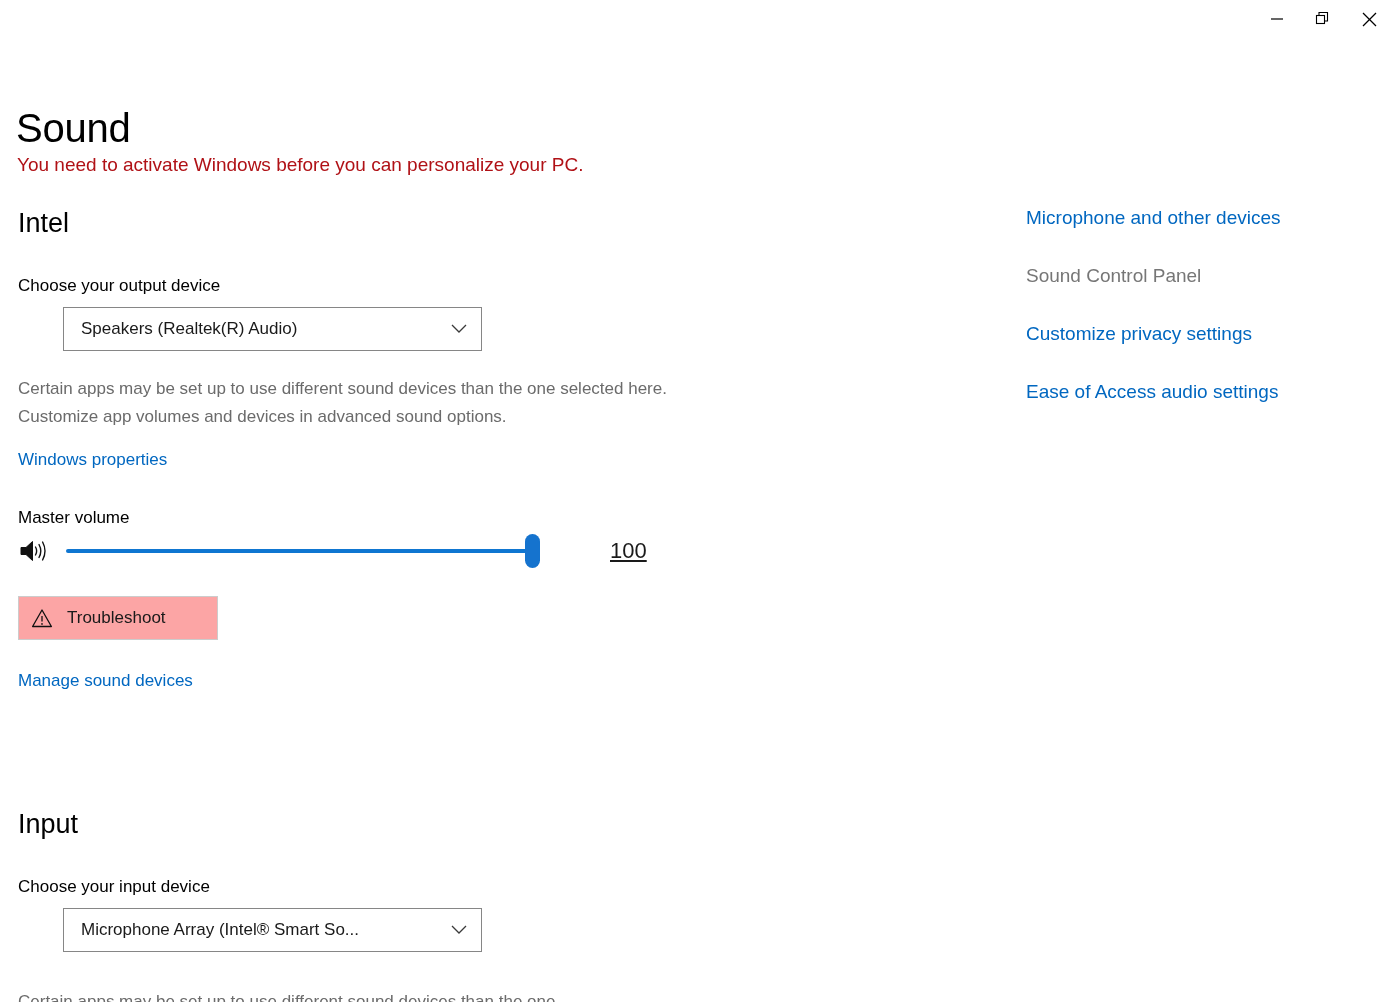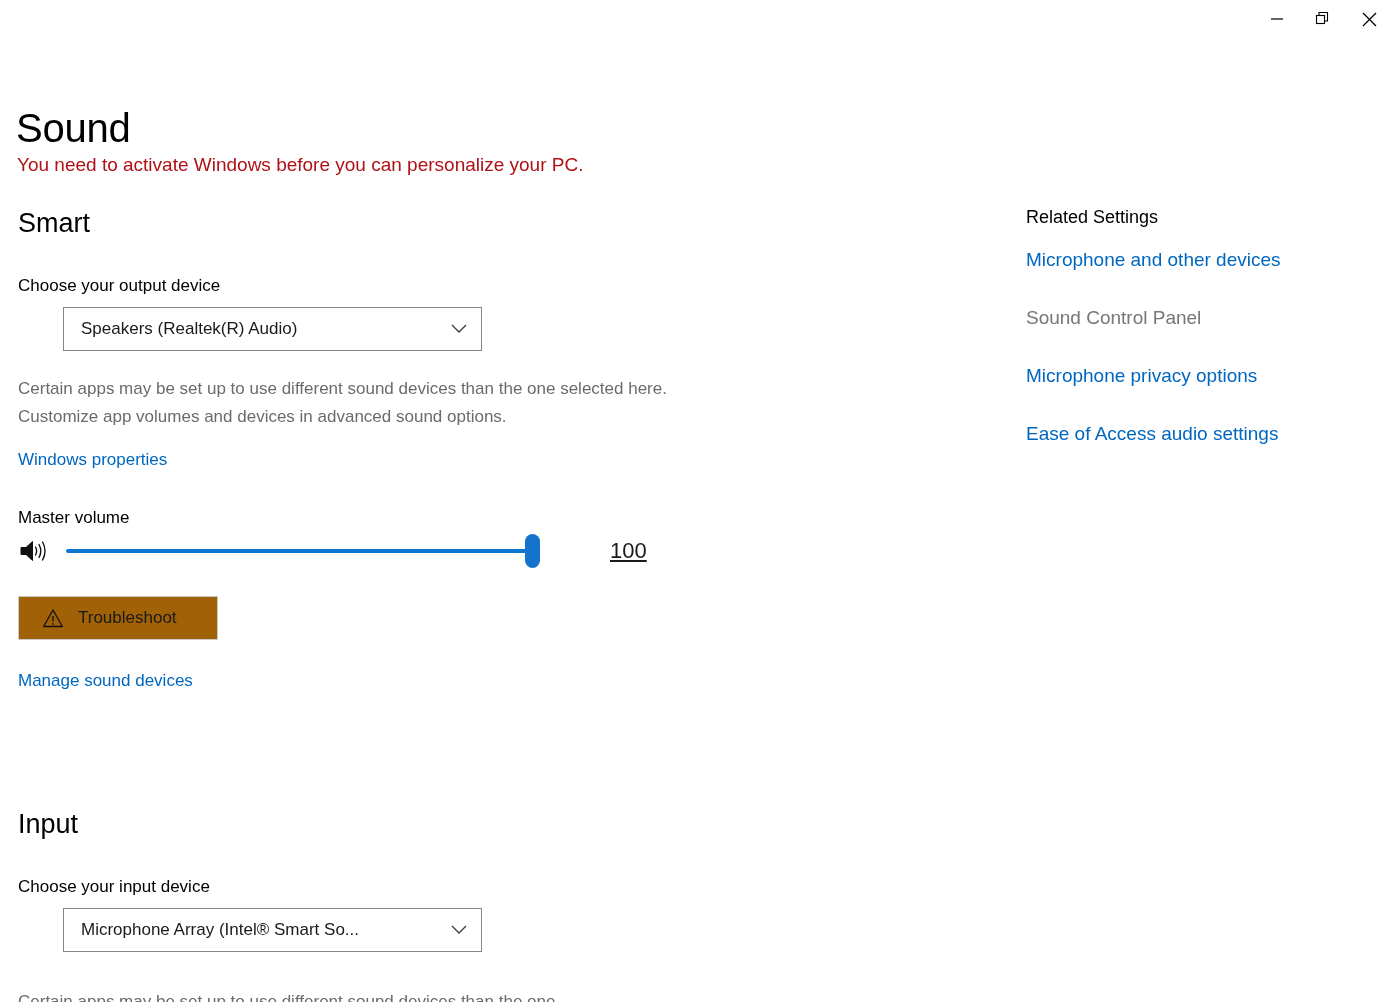--- a/index.html
+++ b/index.html
@@ -186,26 +186,26 @@
     color: #1a1a1a;
     text-decoration: underline;
   }
 
   
   .btn-troubleshoot {
     margin-top: 23px;
     box-sizing: border-box;
     width: 200px;
     height: 44px;
-    background: #a16207;
+    background: #fca5a5;
     border: 1px solid #cccccc;
     display: flex;
     align-items: center;
     justify-content: flex-start;
-    padding-left: 23px;
+    padding-left: 12px;
     cursor: default;
     font-family: "Liberation Sans", sans-serif;
   }
   .warn-icon {
     flex: 0 0 auto;
     width: 22px;
     height: 22px;
     display: flex;
     align-items: center;
     justify-content: center;
@@ -292,21 +292,21 @@
       </span>
     </button>
   </div>
 </div>
 
 <h1 class="page-title">Sound</h1>
 <div class="activate-warning">You need to activate Windows before you can personalize your PC.</div>
 
 <div class="left-col">
 
-  <h2 class="section-heading">Smart</h2>
+  <h2 class="section-heading">Intel</h2>
 
   <div class="field-label">Choose your output device</div>
 
   <div class="combo">
     <span class="combo-text">Speakers (Realtek(R) Audio)</span>
     <span class="combo-chevron">
       <svg width="16" height="10" viewBox="0 0 16 10">
           <polyline points="1,1 8,8 15,1" fill="none" stroke="#3a3a3a" stroke-width="1.3"></polyline>
         </svg>
     </span>
@@ -348,27 +348,26 @@
     </span>
     <span class="btn-troubleshoot-label">Troubleshoot</span>
   </button>
 
   <div style="margin-top:29px;">
     <a class="link">Manage sound devices</a>
   </div>
 </div>
 
 <div class="right-col">
-  <div class="related-heading">Related Settings</div>
 
   <a class="related-link">Microphone and other devices</a>
 
   <a class="related-link disabled">Sound Control Panel</a>
 
-  <a class="related-link">Microphone privacy options</a>
+  <a class="related-link">Customize privacy settings</a>
 
   <a class="related-link">Ease of Access audio settings</a>
 </div>
 
 <div class="input-section">
   <h2 class="section-heading">Input</h2>
 
   <div class="field-label">Choose your input device</div>
 
   <div class="combo">

